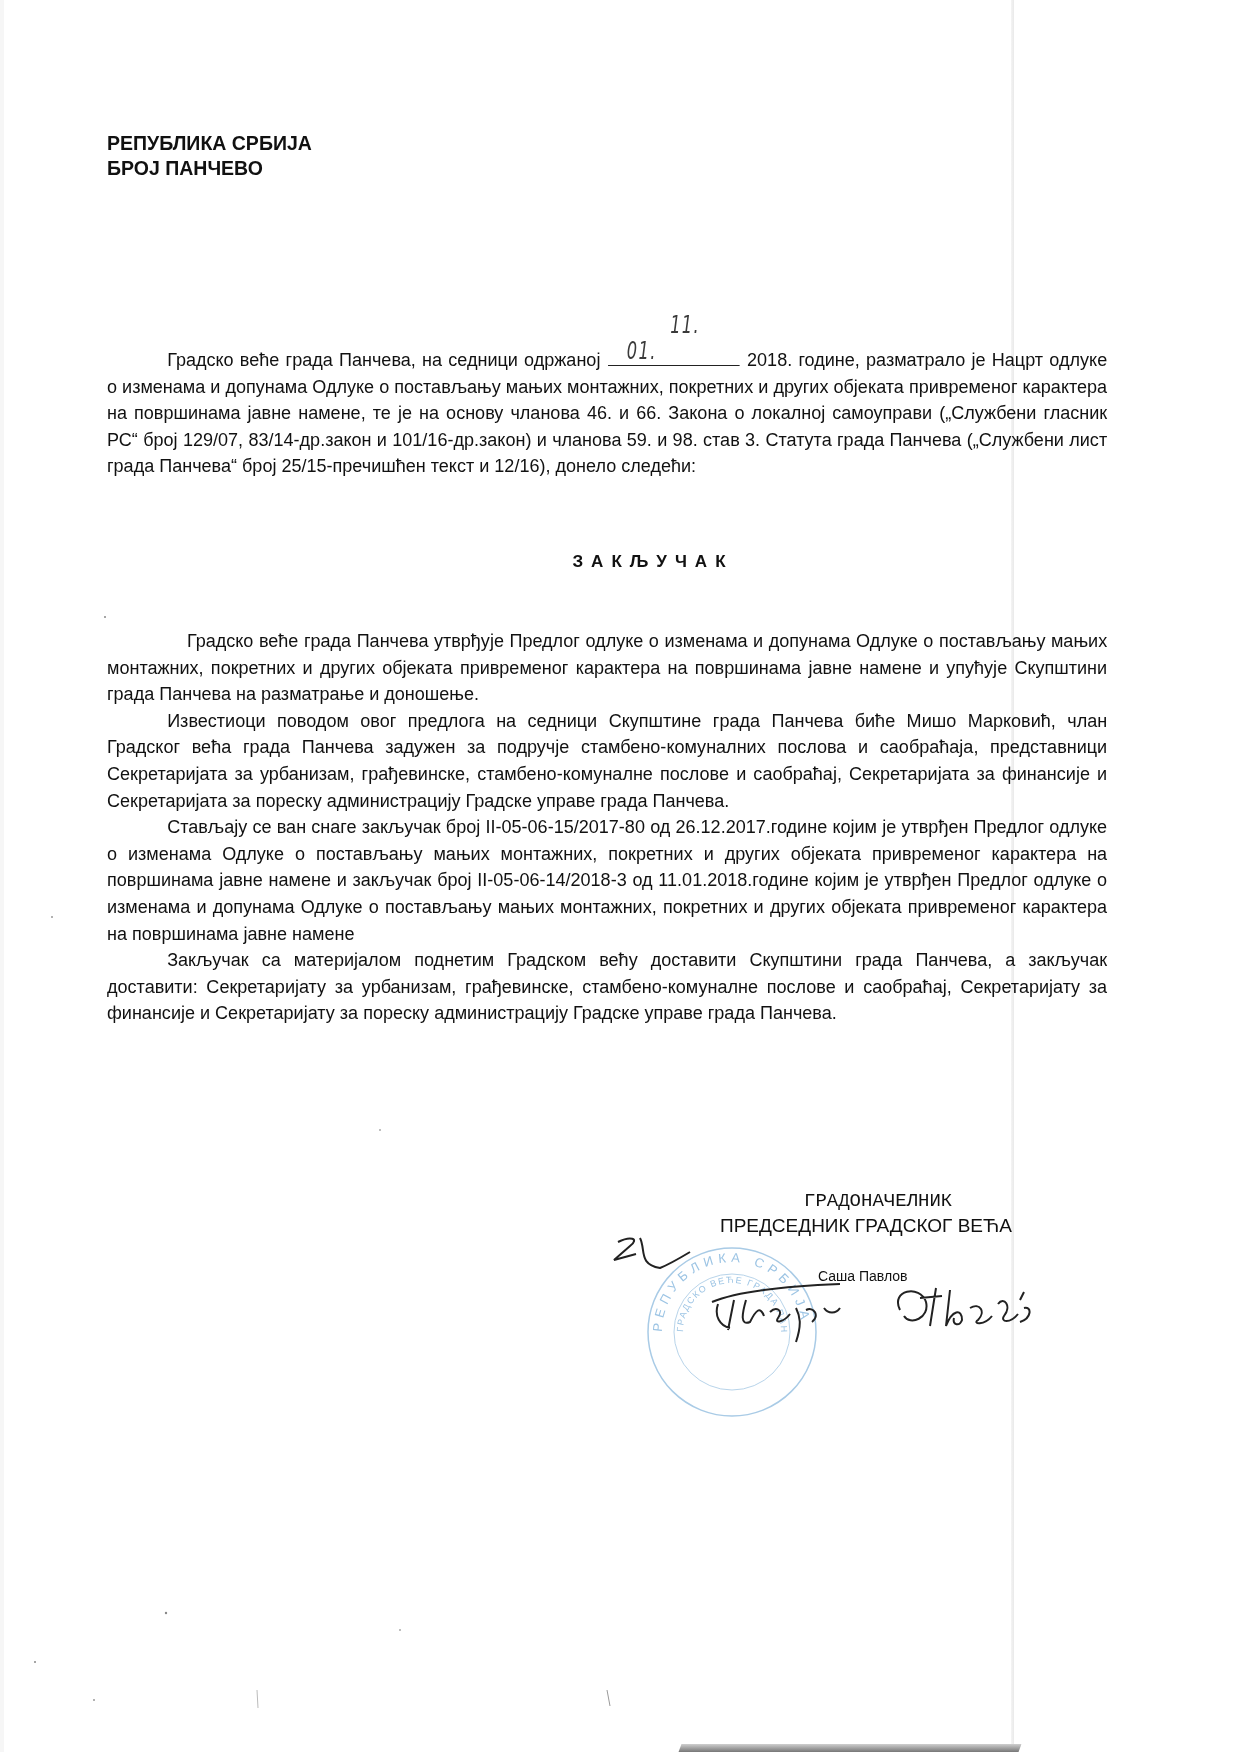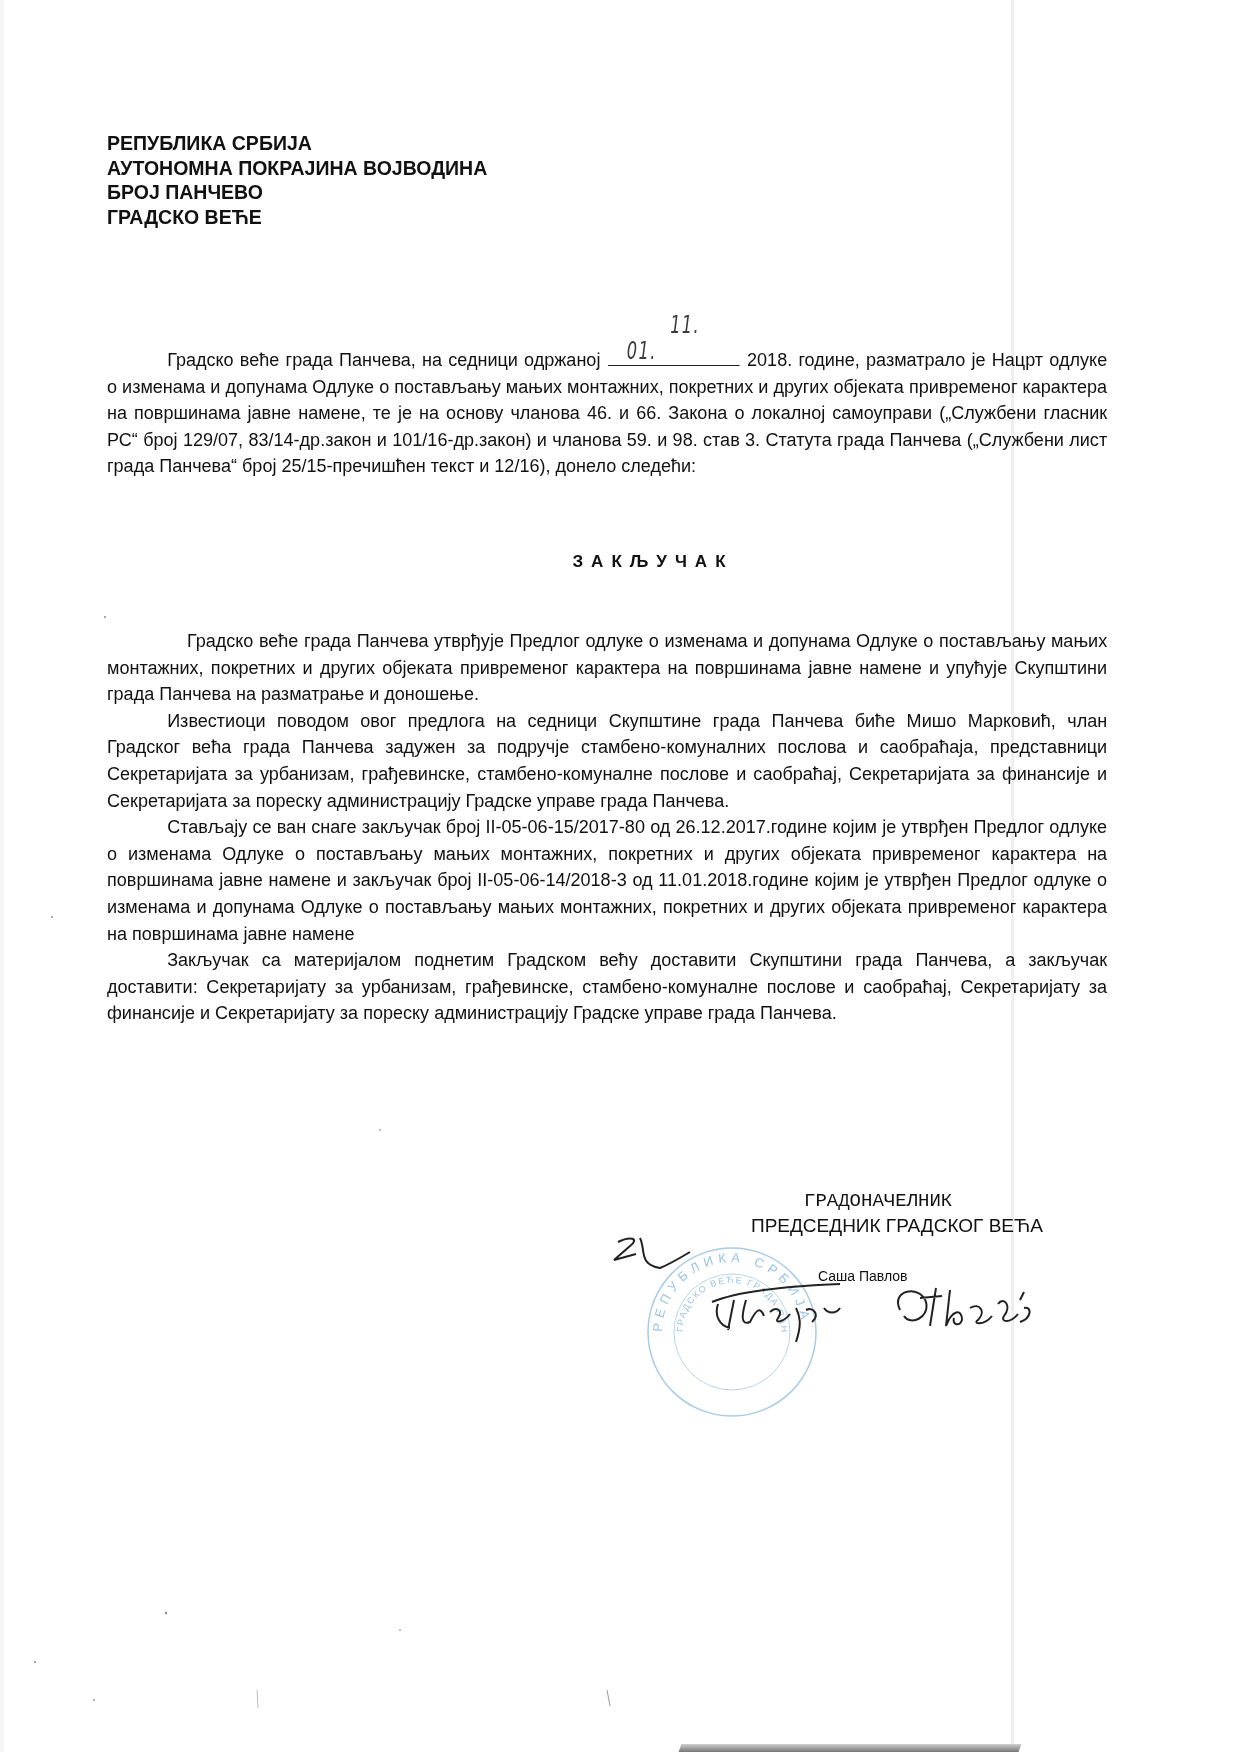--- a/index.html
+++ b/index.html
@@ -23,39 +23,37 @@
     font-size: 19.2px; line-height: 26.6px; text-align: justify;
     transform: scaleX(0.94); transform-origin: left top; width: 1064px;
   }
   .para { margin: 0; text-indent: 64px; }
   .para2 { text-indent: 85px; }
   .blank { display: inline-block; border-bottom: 1.5px solid #222; width: 140px; position: relative; height: 20px; vertical-align: baseline; margin: 0 8px; }
   .blank .hand { position: absolute; left: 20px; bottom: 0; }
 
   .title { position: absolute; left: 8px; width: 1240px; top: 552px; text-align: center; font-weight: bold; font-size: 17px; letter-spacing: 8px; padding-left: 50px; box-sizing: border-box; }
   .sig-title1 { position: absolute; left: 804px; top: 1190px; font-size: 19px; white-space: nowrap; font-family: Liberation Mono, monospace; }
-  .sig-title2 { position: absolute; left: 751px; top: 1215px; font-size: 19px; white-space: nowrap; }
+  .sig-title2 { position: absolute; left: 720px; top: 1215px; font-size: 19px; white-space: nowrap; }
   .sig-name { position: absolute; left: 818px; top: 1268px; font-size: 14px; white-space: nowrap; }
   .stamp { position: absolute; left: 645px; top: 1245px; width: 175px; height: 175px; }
   .sign-svg { position: absolute; left: 600px; top: 1230px; width: 460px; height: 120px; }
   .specks { position: absolute; left: 0; top: 0; width: 1240px; height: 1752px; pointer-events: none; }
 </style>
 </head>
 <body>
 
 <div class="page">
   <div class="edge-left"></div>
   <div class="edge-right"></div>
   <div class="edge-bottom"></div>
 
   <div class="header">
     <div class="line">РЕПУБЛИКА СРБИЈА</div>
-    <div class="line">АУТОНОМНА ПОКРАЈИНА ВОЈВОДИНА</div>
     <div class="line">БРОЈ ПАНЧЕВО</div>
-    <div class="line">ГРАДСКО ВЕЋЕ</div>
   </div>
 
   <div class="body-text" style="top:345px;">
     <p class="para">
       <span>Градско веће града Панчева, на седници одржаној</span><span class="blank"><span class="hand">11. 01.</span></span><span>2018. године, разматрало је Нацрт  одлуке о изменама и допунама Одлуке о постављању мањих монтажних, покретних и других објеката привременог карактера на површинама јавне намене, те је на основу чланова 46. и 66. Закона  о локалној самоуправи („Службени гласник РС“ број 129/07, 83/14-др.закон и 101/16-др.закон) и чланова 59. и 98. став 3. Статута града Панчева („Службени лист града Панчева“ број 25/15-пречишћен текст и 12/16), донело следећи:</span>
     </p>
   </div>
 
   <div class="title">ЗАКЉУЧАК</div>
 

